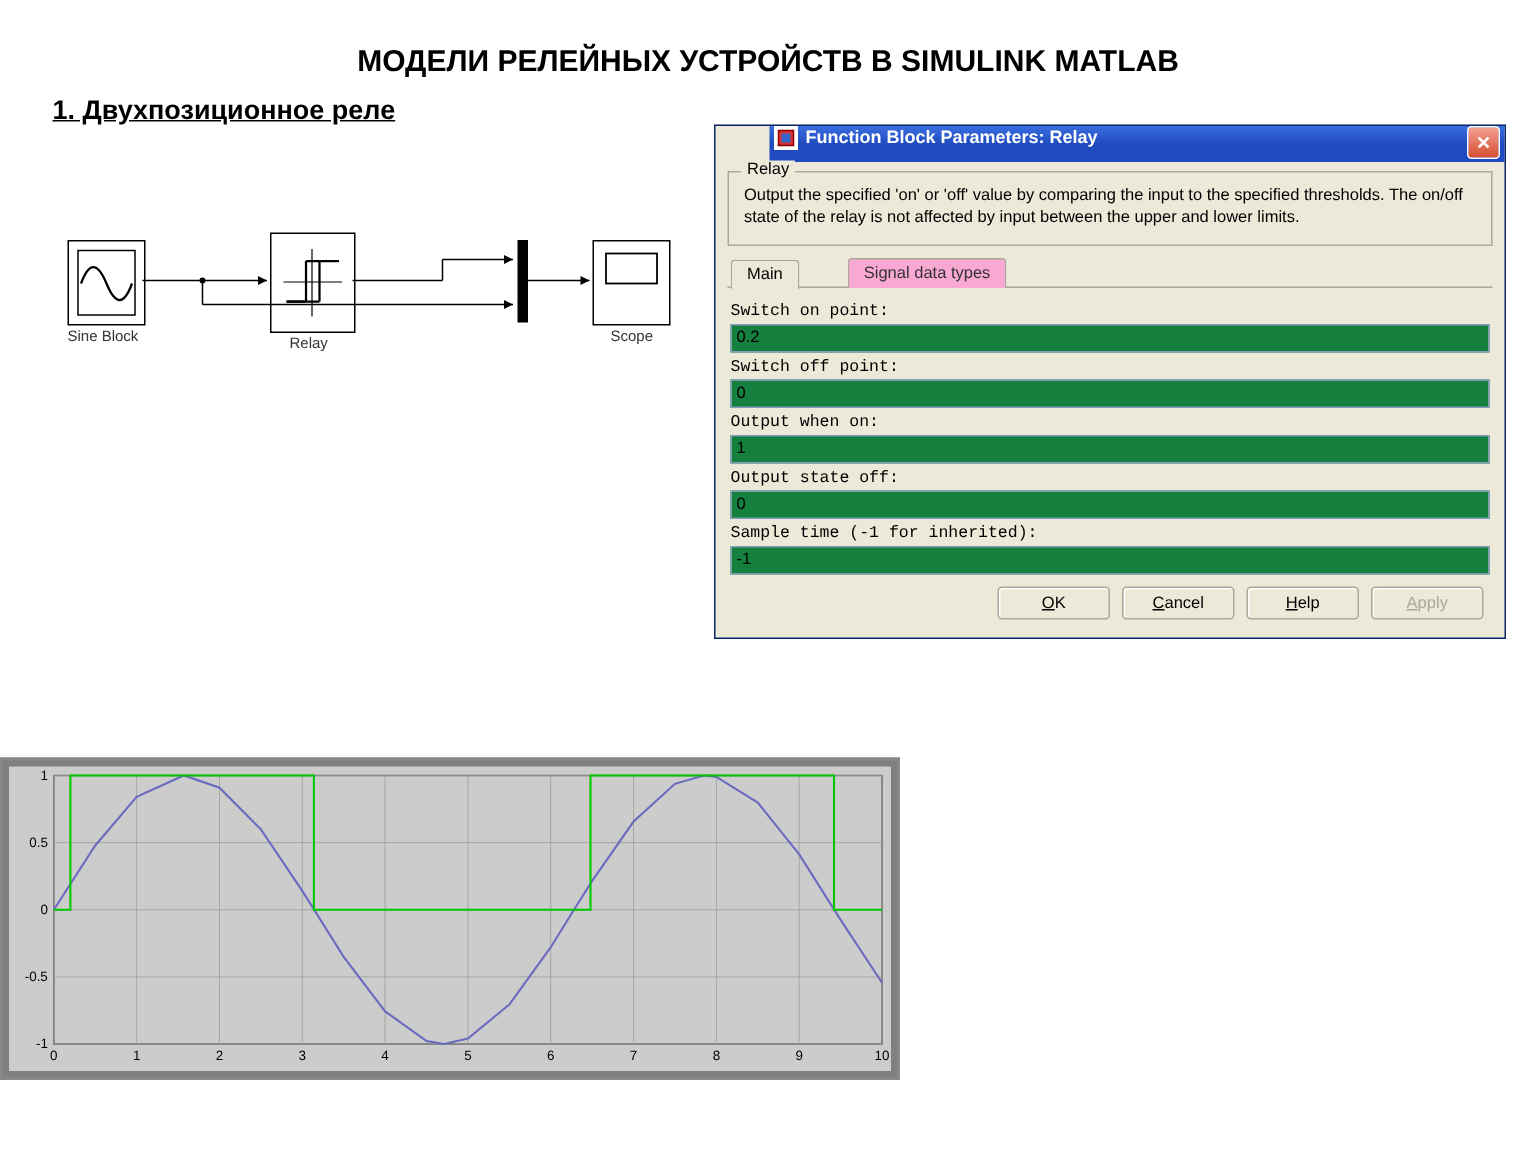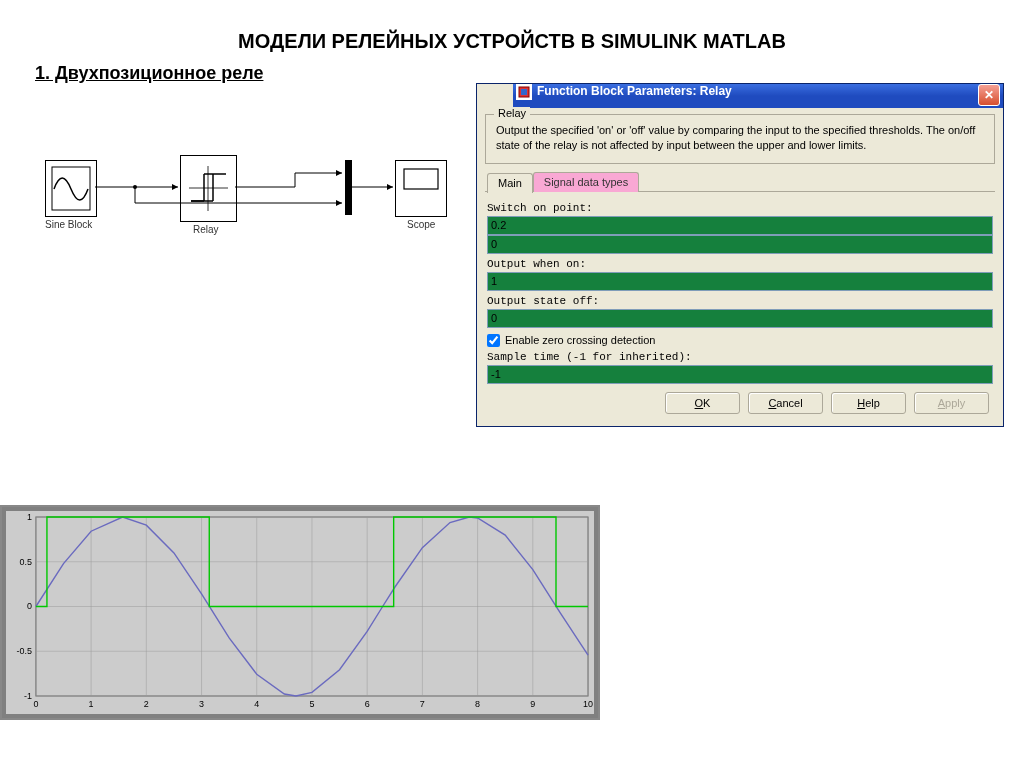--- a/index.html
+++ b/index.html
@@ -107,20 +107,21 @@
     font-size: 11px;
     color: #000;
     line-height: 1.35;
   }
   
   .tabbar {
     display: flex;
     margin-left: 2px;
     position: relative;
     z-index: 2;
+    gap: 32px;
   }
   .tab {
     border: 1px solid #aca899;
     border-bottom: none;
     background: #ece9d8;
     padding: 3px 10px;
     font-size: 11px;
     border-top-left-radius: 3px;
     border-top-right-radius: 3px;
     margin-right: 0px;
@@ -285,32 +286,29 @@
     </div>
 
     <div class="tabbar">
       <div class="tab active">Main</div>
       <div class="tab inactive">Signal data types</div>
     </div>
     <div class="tabpanel">
       <span class="field-label">Switch on point:</span>
       <input class="text-input" value="0.2" style="">
 
+      <span class="field-label">Switch off point:</span>
       <input class="text-input" value="0" style="">
 
       <span class="field-label">Output when on:</span>
       <input class="text-input" value="1" style="">
 
       <span class="field-label">Output state off:</span>
       <input class="text-input" value="0" style="">
 
-      <div class="checkbox-row">
-        <input type="checkbox" checked="" style="">
-        <span>Enable zero crossing detection</span>
-      </div>
 
       <span class="field-label">Sample time (-1 for inherited):</span>
       <input class="text-input" value="-1" style="">
     </div>
 
     <div class="button-row">
       <button class="dlg-btn"><u>O</u>K</button>
       <button class="dlg-btn"><u>C</u>ancel</button>
       <button class="dlg-btn"><u>H</u>elp</button>
       <button class="dlg-btn" disabled=""><u>A</u>pply</button>

